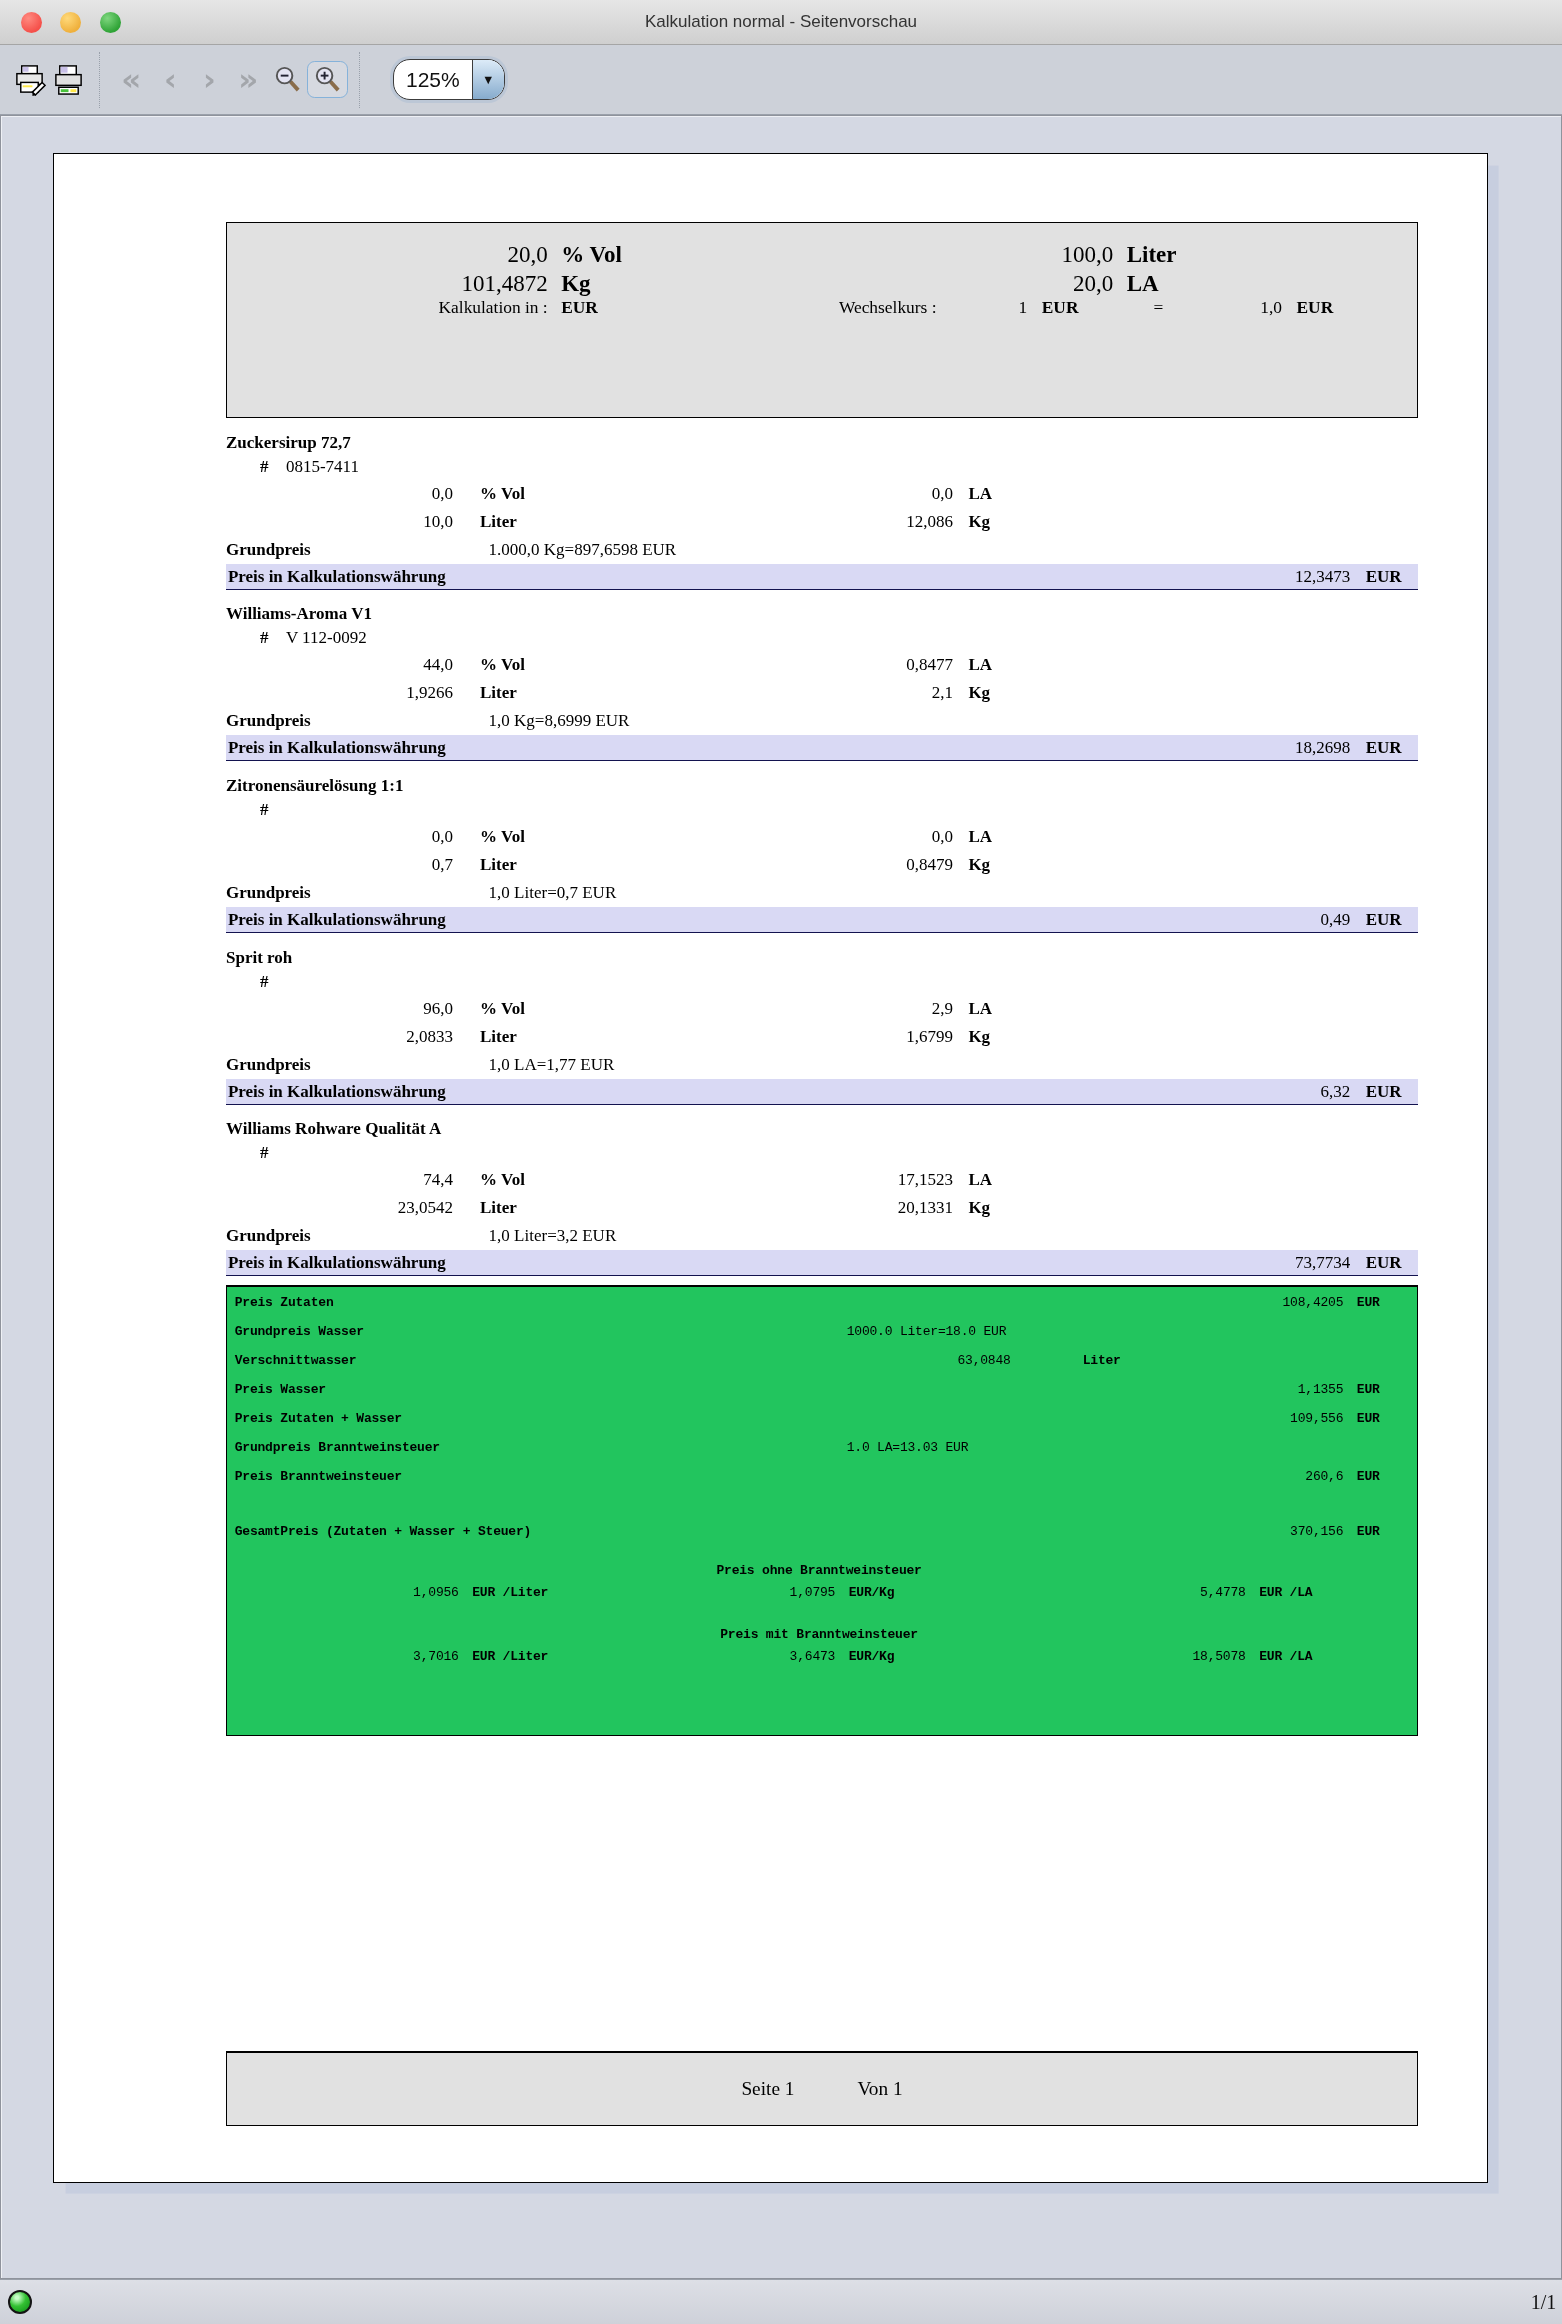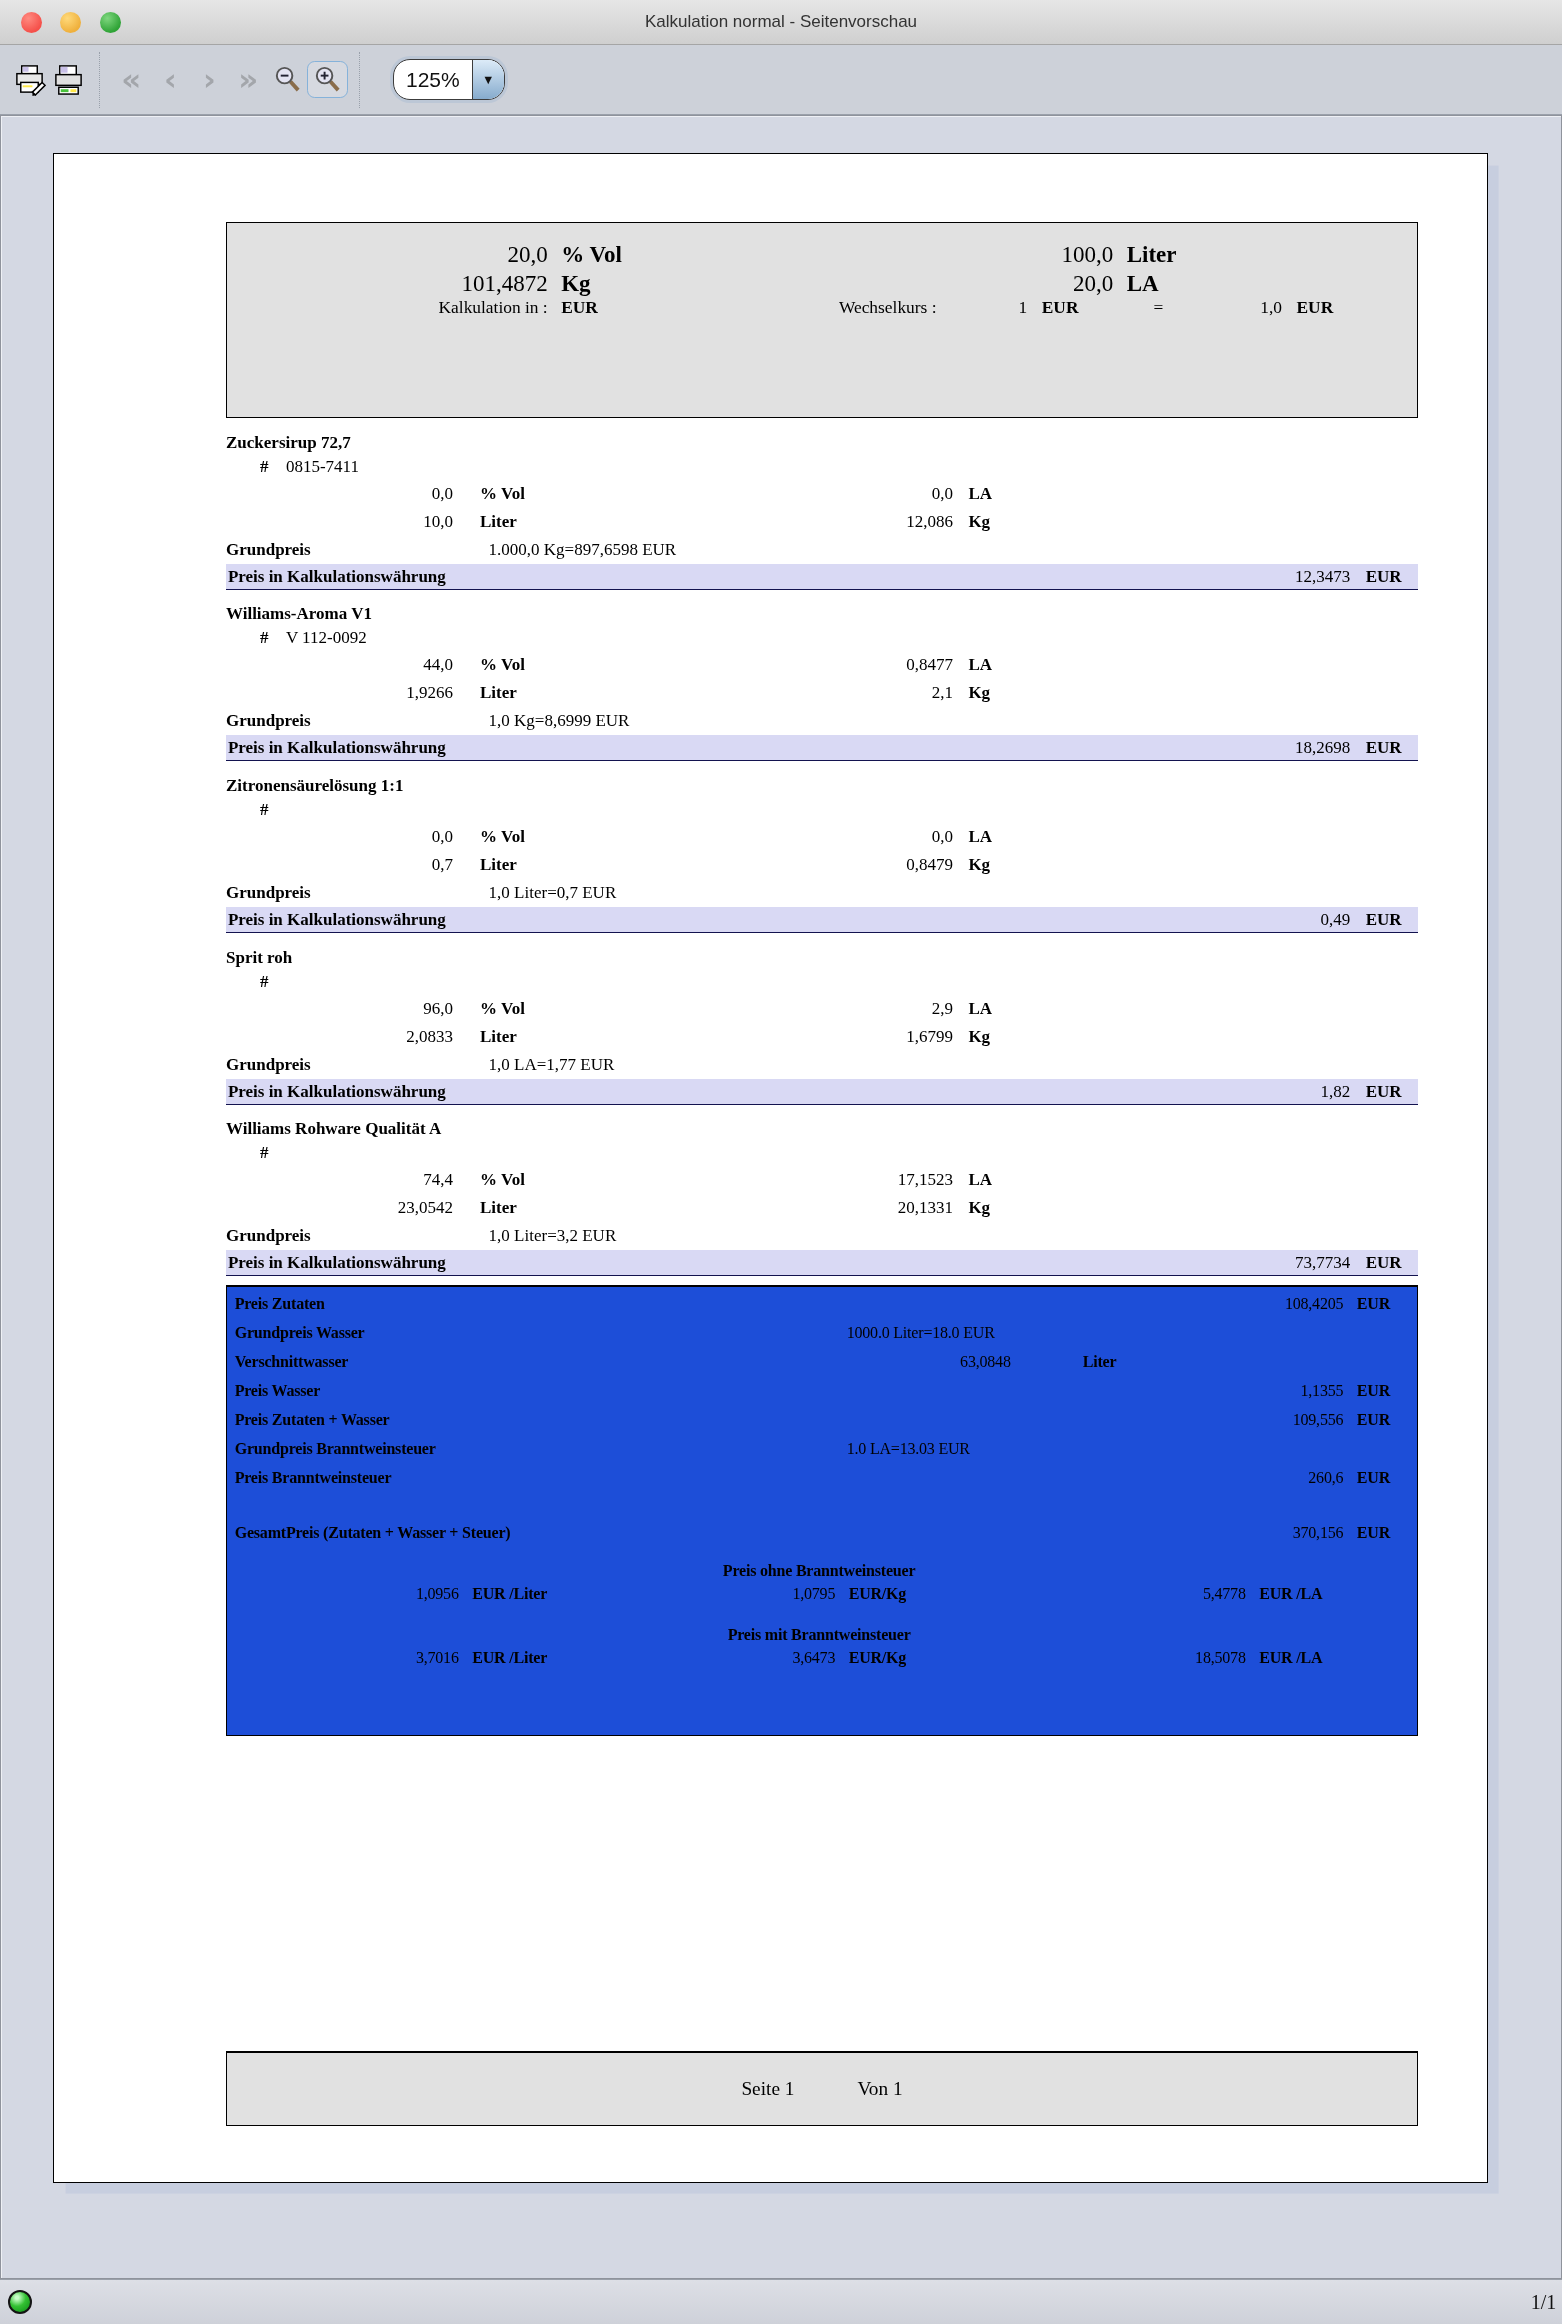--- a/index.html
+++ b/index.html
@@ -82,22 +82,22 @@
   .c4 { margin-left:15.4px; font-weight:bold; }
   .gp-label { width:251px; font-weight:bold; }
   .gp-val { margin-left:11.6px; }
   .price-band { height:26px; line-height:25px; background:#d9d9f4; border-bottom:1.9px solid #13134f;
                 display:flex; justify-content:space-between; padding:0 1.9px 0 1.9px; font-size:17px; }
   .band-label { font-weight:bold; }
   .band-val { padding-right:14.5px; }
   .band-val .cur { font-weight:bold; margin-left:15.4px; }
 
   
-  .sumbox { margin-top:8.7px; border:1.9px solid #000; border-top-width:2.9px; background:#1d4ed8;
-            font-family:Liberation Serif, serif; font-size:16px; padding:7.7px 13.5px 0 7.7px;
+  .sumbox { margin-top:8.7px; border:1.9px solid #000; border-top-width:2.9px; background:#22c55e;
+            font-family:Liberation Mono, monospace; font-size:13px; padding:7.7px 13.5px 0 7.7px;
             height:451px; letter-spacing:-0.2px; }
   .sum-row { display:flex; height:29px; align-items:baseline; }
   .sum-label { width:612px; font-weight:bold; }
   .sum-mid { width:241px; }
   .sum-mid.num { width:164px; text-align:right; }
   .sum-mid2 { margin-left:72px; font-weight:bold; }
   .sum-val { flex:1; display:flex; justify-content:flex-end; padding-right:7.7px; }
   .sum-unit { font-weight:bold; margin-left:13.5px; width:39px; }
   .sum-spacer { height:26px; }
   .pu-title { text-align:center; font-weight:bold; height:32px; line-height:35px; }
@@ -311,21 +311,21 @@
           <span class="c2">Liter</span>
           <span class="c3">1,6799</span>
           <span class="c4">Kg</span>
         </div>
         <div class="ing-row">
           <span class="gp-label">Grundpreis</span>
           <span class="gp-val">1,0 LA=1,77 EUR</span>
         </div>
         <div class="price-band">
           <span class="band-label">Preis in Kalkulationswährung</span>
-          <span class="band-val"><span>1,82</span><span class="cur">EUR</span></span>
+          <span class="band-val"><span>6,32</span><span class="cur">EUR</span></span>
         </div>
       </section>
 
       <section class="ing">
         <div class="ing-name">Williams Rohware Qualität A</div>
         <div class="ing-num"><span class="b">#</span><span class="inum"></span></div>
         <div class="ing-row">
           <span class="c1">74,4</span>
           <span class="c2">% Vol</span>
           <span class="c3">17,1523</span>

